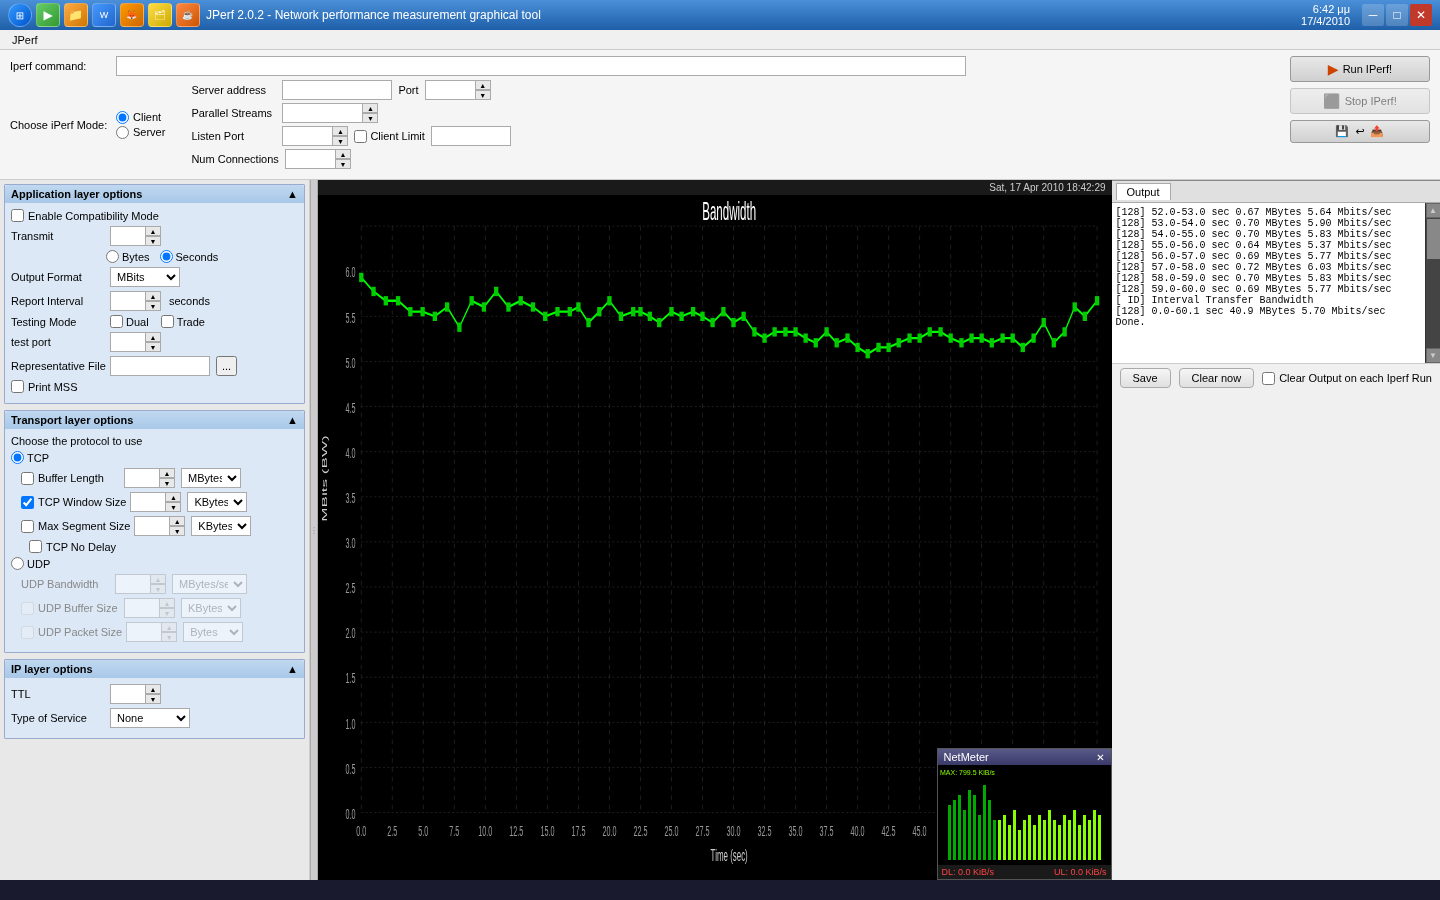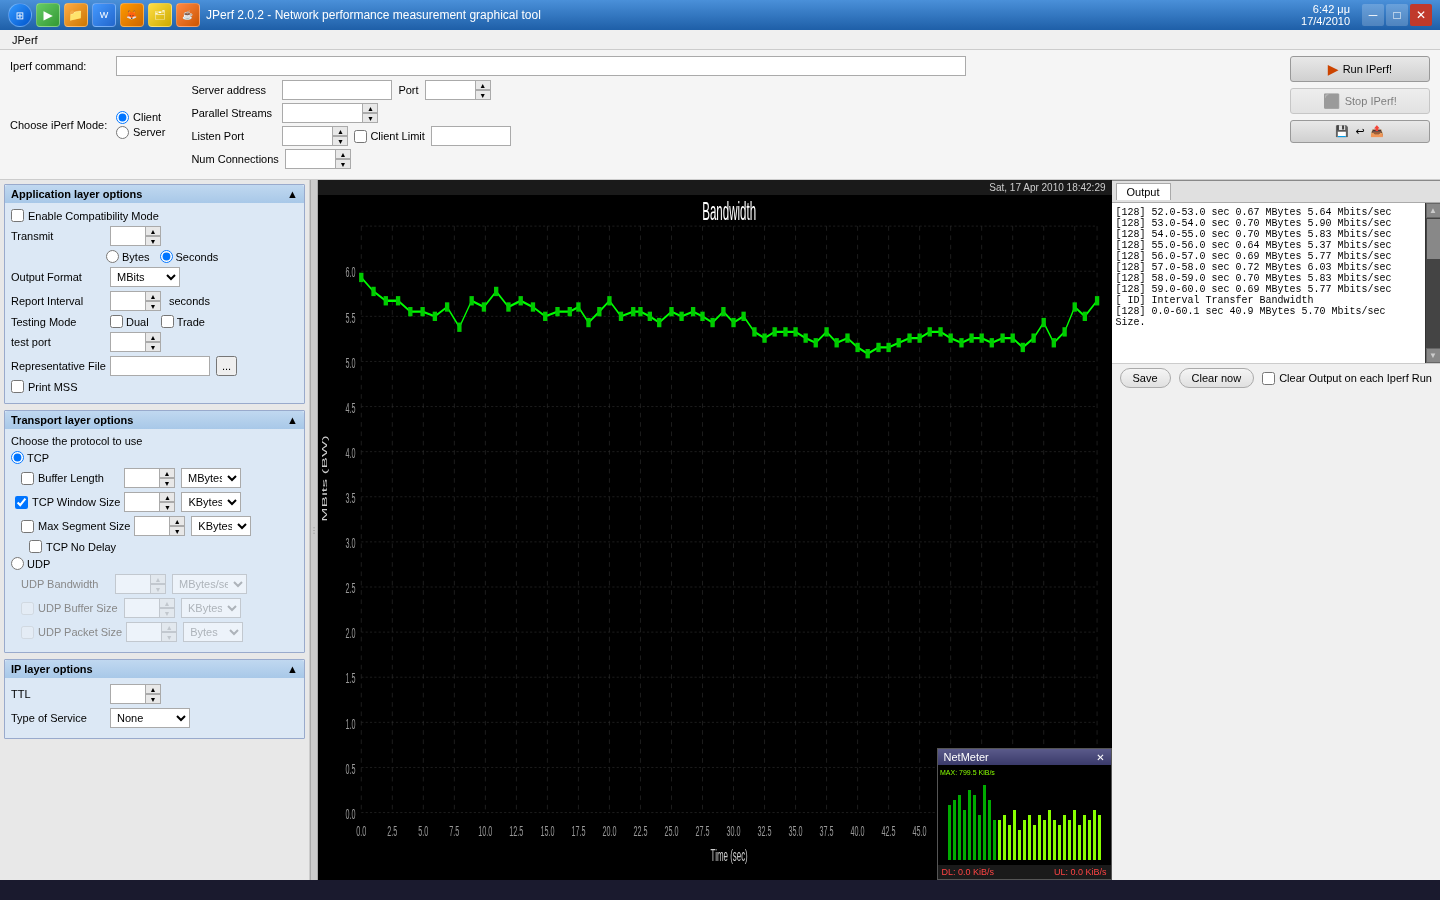--- a/index.html
+++ b/index.html
@@ -188,21 +188,21 @@
       align-items: center;
       gap: 8px;
       border-top: 1px solid #ccc;
     }
     .footer-btn {
       padding: 3px 12px;
       font-size: 11px;
       border: 1px solid #aaa;
       background: linear-gradient(to bottom, #f5f5f5, #e0e0e0);
       cursor: pointer;
-      border-radius: 10px;
+      border-radius: 4px;
     }
 
     
     #status-bar { background: #1a3a6a; color: #00ff00; font-size: 11px; padding: 2px 8px; font-family: monospace; }
 
     
     #netmeter {
       position: absolute;
       bottom: 0; right: 0;
       width: 175px;
@@ -491,21 +491,21 @@
               <div class="spinner-btns">
                 <button>▲</button>
                 <button>▼</button>
               </div>
             </div>
             <select class="small-select" style="width:60px;margin-left:2px;">
               <option>MBytes</option>
               <option>KBytes</option>
             </select>
           </div>
-          <div class="option-row" style="margin-left:4px;align-items:center;">
+          <div class="option-row" style="margin-left:10px;align-items:center;">
             <input type="checkbox" checked="" style="">
             <span style="font-size:11px;min-width:82px;">TCP Window Size</span>
             <div class="spinner-input spinner-sm">
               <input type="text" style="">
               <div class="spinner-btns">
                 <button>▲</button>
                 <button>▼</button>
               </div>
             </div>
             <select class="small-select" style="width:60px;margin-left:2px;">
@@ -918,21 +918,21 @@
               <div>[128] 52.0-53.0 sec  0.67 MBytes  5.64 Mbits/sec</div>
               <div>[128] 53.0-54.0 sec  0.70 MBytes  5.90 Mbits/sec</div>
               <div>[128] 54.0-55.0 sec  0.70 MBytes  5.83 Mbits/sec</div>
               <div>[128] 55.0-56.0 sec  0.64 MBytes  5.37 Mbits/sec</div>
               <div>[128] 56.0-57.0 sec  0.69 MBytes  5.77 Mbits/sec</div>
               <div>[128] 57.0-58.0 sec  0.72 MBytes  6.03 Mbits/sec</div>
               <div>[128] 58.0-59.0 sec  0.70 MBytes  5.83 Mbits/sec</div>
               <div>[128] 59.0-60.0 sec  0.69 MBytes  5.77 Mbits/sec</div>
               <div>[ ID] Interval       Transfer    Bandwidth</div>
               <div>[128]  0.0-60.1 sec  40.9 MBytes  5.70 Mbits/sec</div>
-              <div>Size.</div>
+              <div>Done.</div>
             </div>
           <div id="scrollbar-area">
             <div class="scroll-btn">▲</div>
             <div class="scroll-track">
               <div class="scroll-thumb"></div>
             </div>
             <div class="scroll-btn">▼</div>
           </div>
         </div>
         <div id="output-footer">

